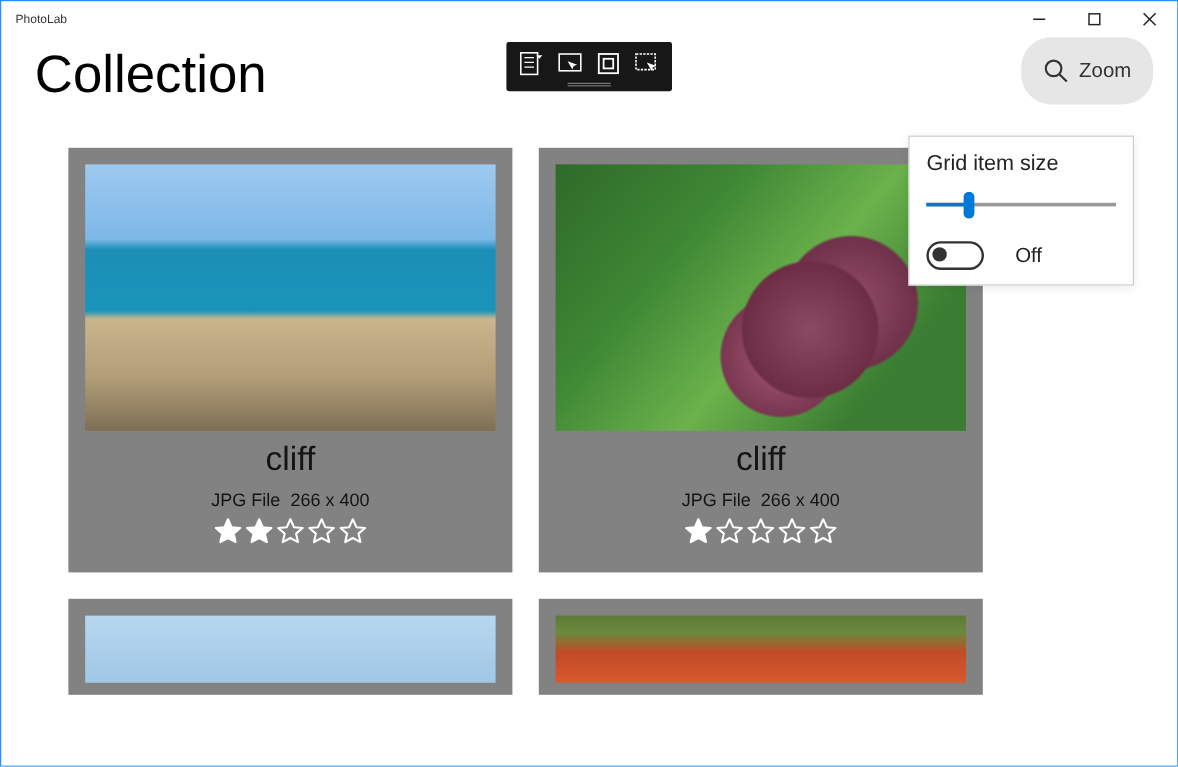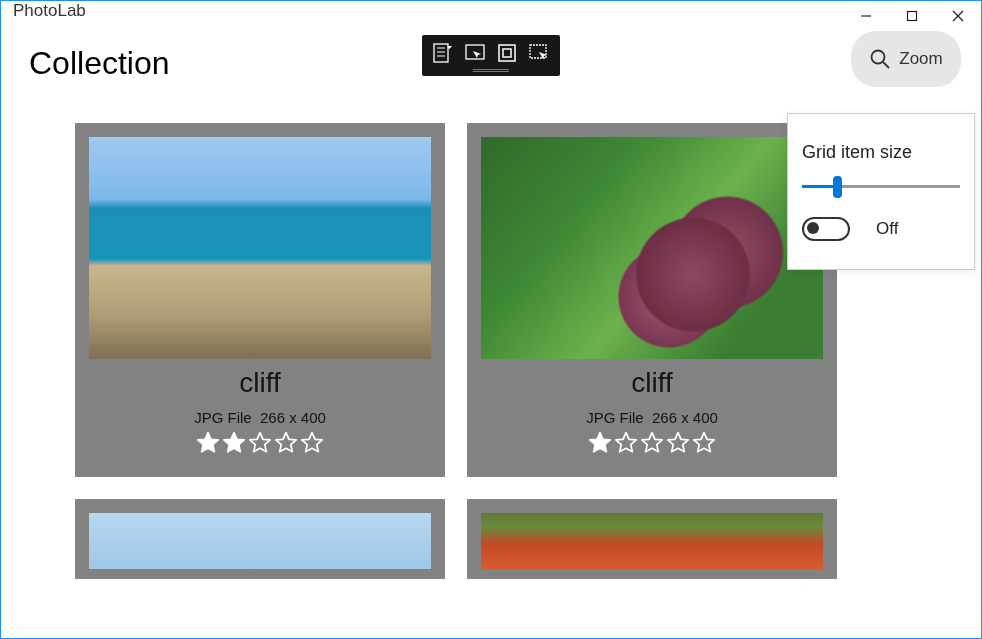--- a/index.html
+++ b/index.html
@@ -16,22 +16,23 @@
     width: 982px;
     height: 639px;
     border: 1px solid #1e90ff;
     position: relative;
     background: #fff;
   }
   
   .title-bar {
     height: 30px;
     display: flex;
+    align-items: center;
     padding-left: 12px;
-    font-size: 17px;
+    font-size: 10px;
     color: #333;
     position: relative;
   }
   .win-controls {
     position: absolute;
     right: 0;
     top: 0;
     height: 30px;
     display: flex;
   }
@@ -44,21 +45,21 @@
   }
   .win-btn svg { display: block; }
   
   .header {
     display: flex;
     align-items: center;
     height: 64px;
     position: relative;
   }
   .page-title {
-    font-size: 32px;
+    font-size: 44px;
     font-weight: 300;
     color: #000;
     margin-left: 28px;
   }
   .toolbar {
     position: absolute;
     left: 50%;
     transform: translateX(-50%);
     top: 4px;
     background: #171717;
@@ -103,26 +104,26 @@
     justify-content: center;
     gap: 8px;
     font-size: 17px;
     color: #333;
     border-radius: 25px;
   }
   .zoom-btn svg { flex-shrink: 0; }
   
   .zoom-panel {
     position: absolute;
-    right: 6px;
+    right: 36px;
     top: 112px;
     width: 158px;
     border: 1px solid #ccc;
     background: #fff;
-    padding: 28px 14px;
+    padding: 12px 14px;
     box-shadow: 0 2px 8px rgba(0,0,0,0.08);
     z-index: 10;
   }
   .zoom-panel-label {
     font-size: 18px;
     color: #222;
     margin-bottom: 10px;
   }
   .slider-wrap {
     position: relative;
@@ -180,21 +181,21 @@
     color: #222;
   }
   
   .gallery {
     position: absolute;
     top: 122px;
     left: 0;
     right: 0;
     bottom: 0;
     overflow: hidden;
-    padding-left: 74px;
+    padding-left: 56px;
     border-radius: 26px;
   }
   .gallery-grid {
     display: flex;
     flex-wrap: wrap;
     gap: 22px;
   }
   .card {
     width: 370px;
     height: 354px;

